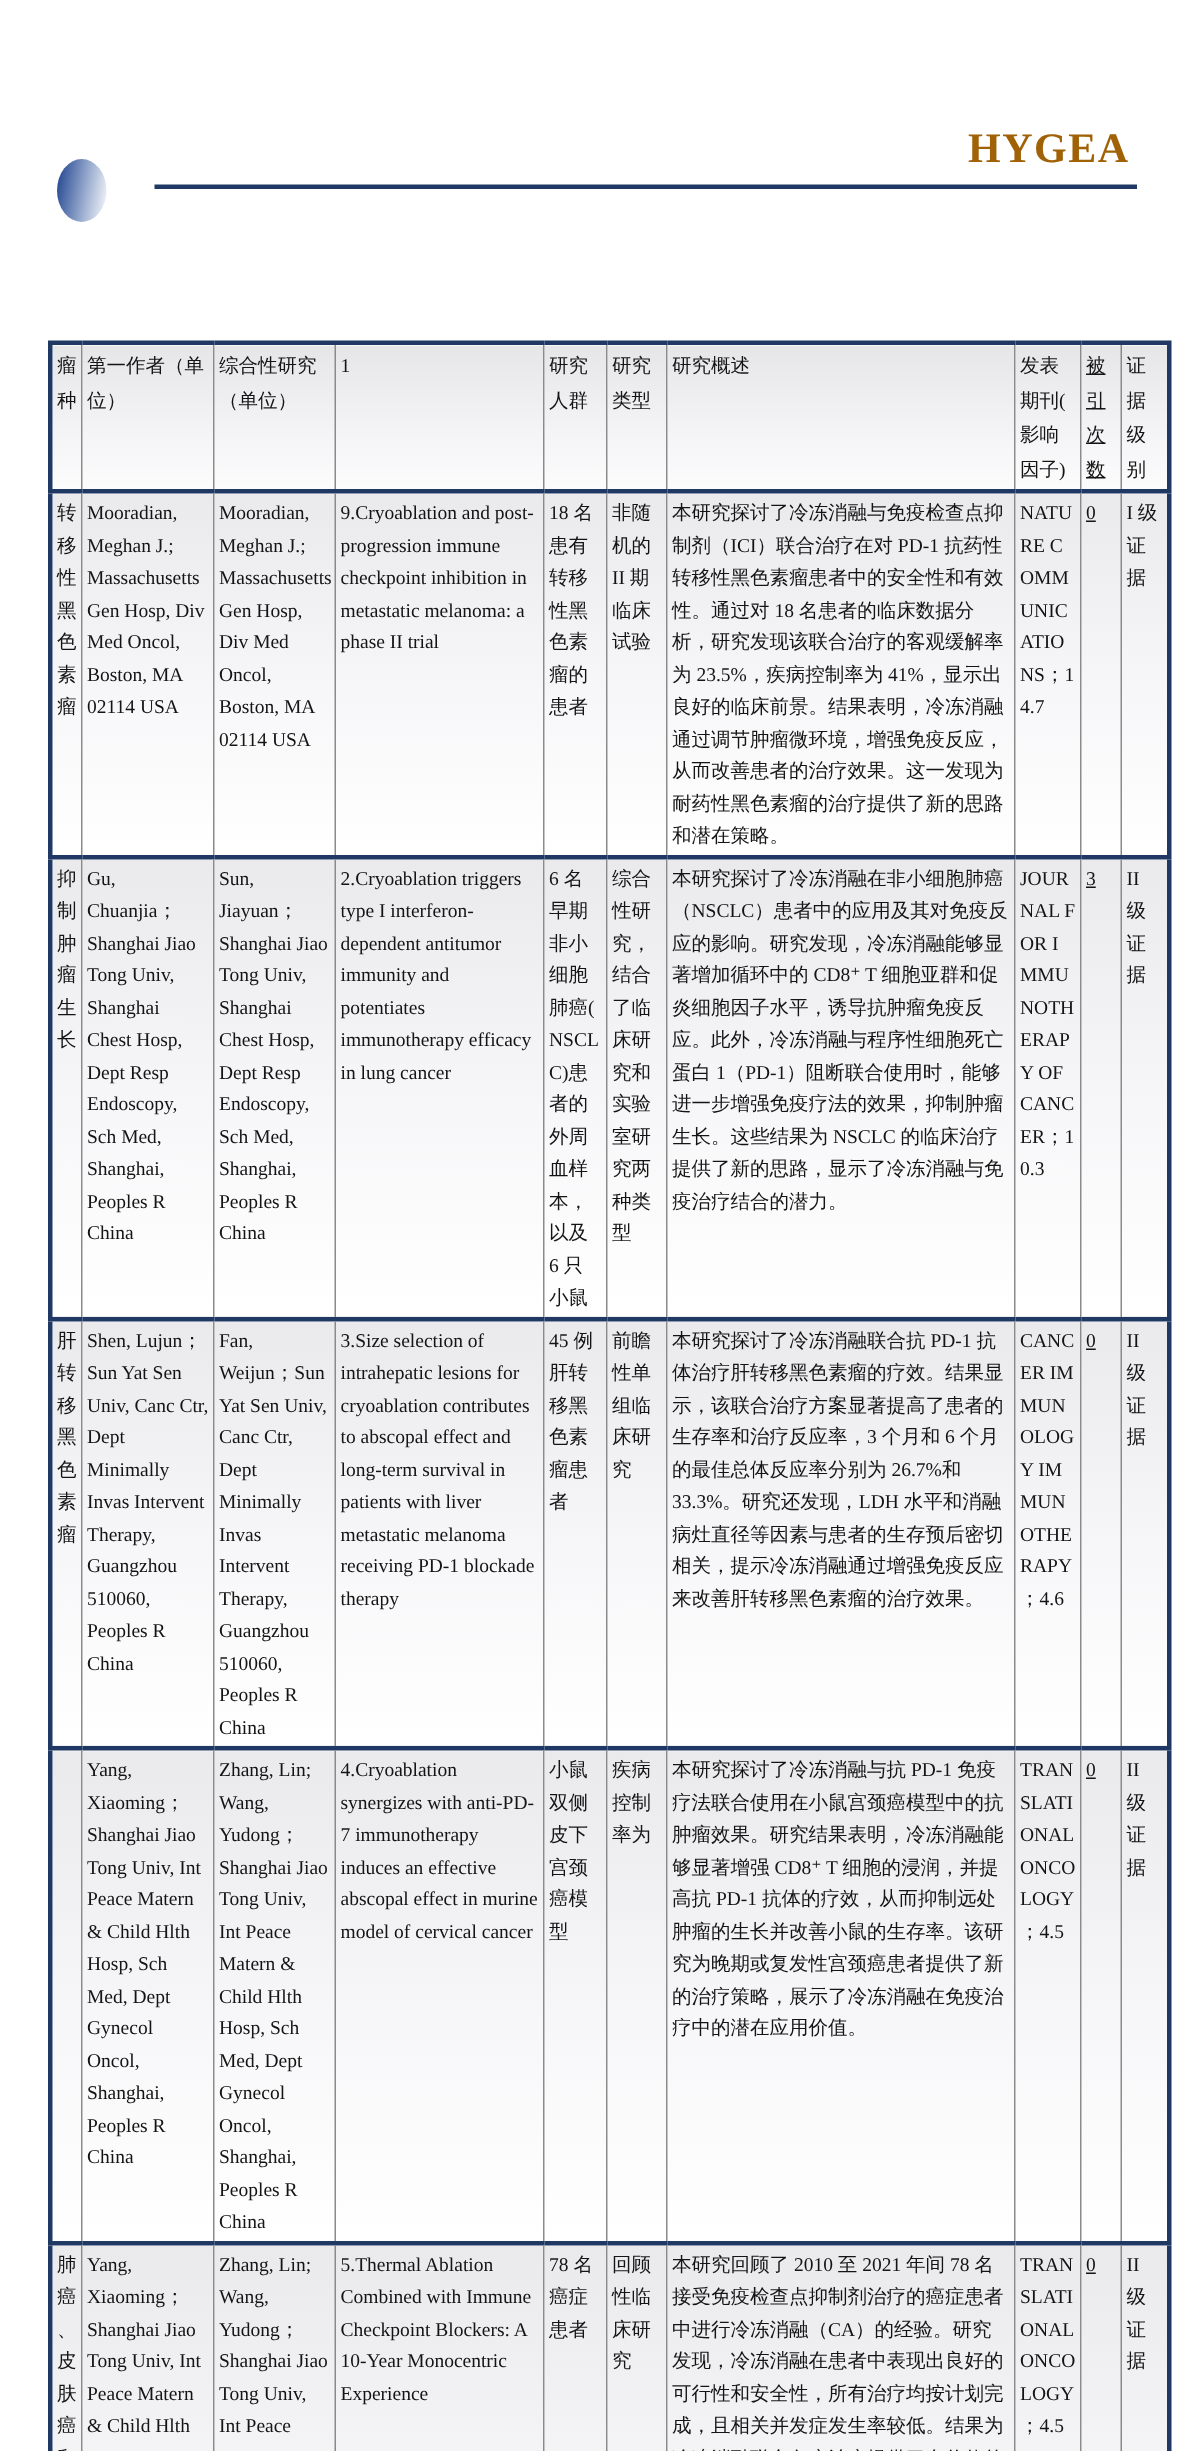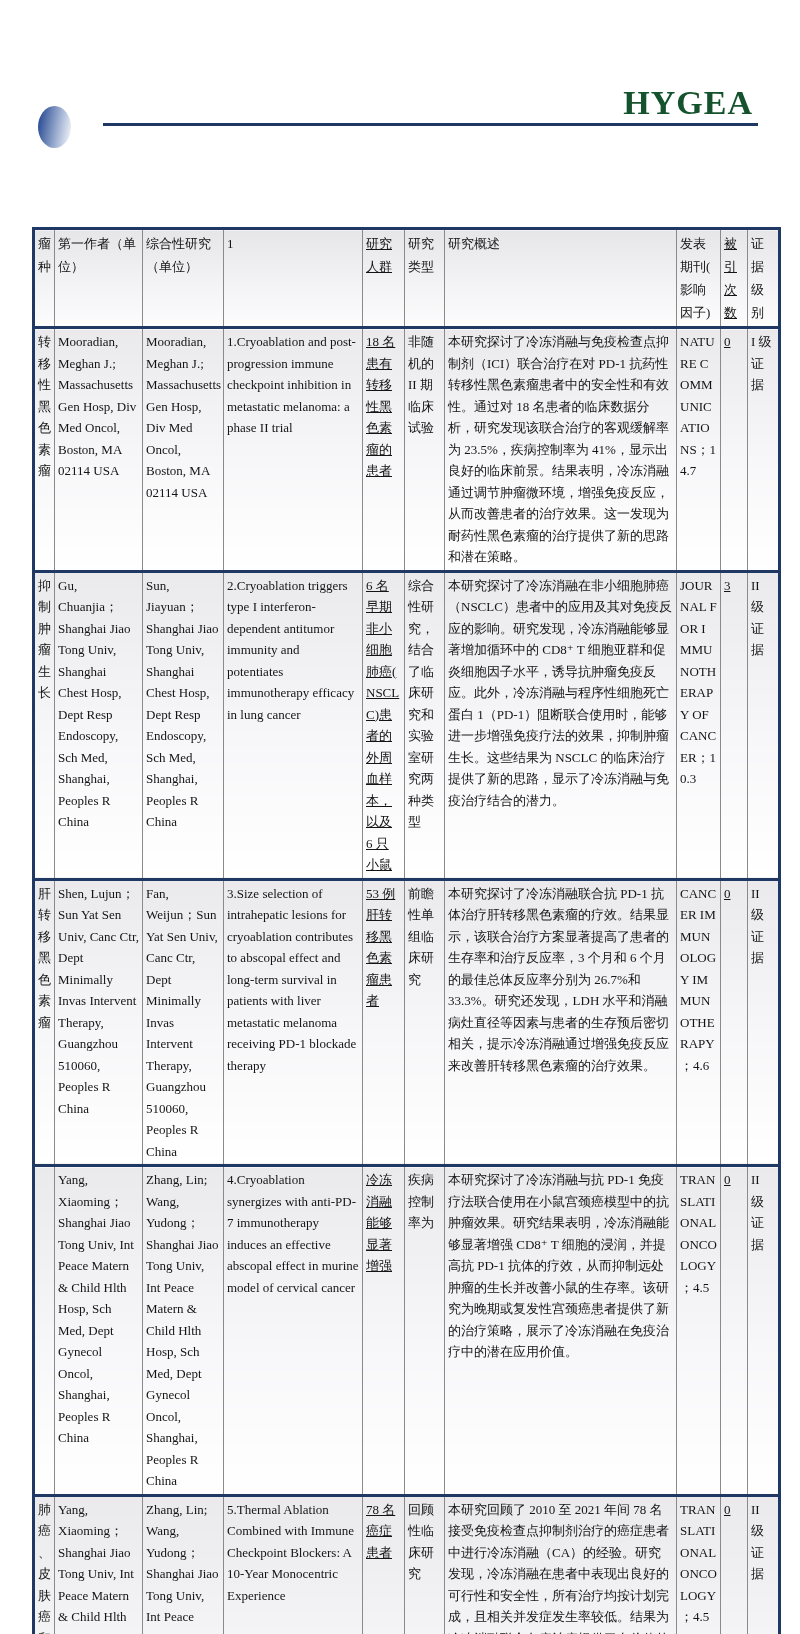--- a/index.html
+++ b/index.html
@@ -16,24 +16,24 @@
   .logo-circle {
     position: absolute;
     left: 38px; top: 106px;
     width: 33px; height: 42px;
     border-radius: 50%;
     background: linear-gradient(100deg, #2e4f96 8%, #8fa3c9 52%, #e9edf5 92%);
   }
   .brand {
     position: absolute;
     top: 84px; right: 47px;
-    font-size: 34px;
+    font-size: 28px;
     font-weight: bold;
     letter-spacing: 1px;
-    color: #14532d;
+    color: #a16207;
   }
   .header-rule {
     position: absolute;
     left: 103px; top: 123px;
     width: 655px; height: 3px;
     background: #1f3864;
   }
   
   table.report {
     position: absolute;
@@ -55,21 +55,21 @@
     font-weight: normal;
     text-align: left;
     background: linear-gradient(180deg, #eaeaed 0%, #f7f7f9 55%, #ffffff 100%);
     overflow: hidden;
   }
   table.report th {
     line-height: 23px;
     background: linear-gradient(180deg, #e6e6e9 0%, #f4f4f6 60%, #fcfcfd 100%);
   }
   .c-tumor   { line-height: 28px; line-break: anywhere; word-break: break-all; padding: 2px 3px; }
-  .c-pop     { word-break: break-all; line-break: anywhere; padding: 2px 2px; text-decoration: underline; }
+  .c-pop     { word-break: break-all; line-break: anywhere; padding: 2px 2px; }
   .c-type    { word-break: break-all; line-break: anywhere; padding: 2px 2px; }
   .c-sum     { font-size: 11.5px; line-height: 21.7px; text-align: justify; padding: 2px 4px; }
   .c-journal { word-break: break-all; line-break: anywhere; padding: 2px 2px; }
   .c-cite    { padding: 2px 3px; text-decoration: underline; }
   .c-evid    { padding: 2px 2px; line-break: anywhere; }
   tr.hrow  { height: 87px; }
   tr.row1  { height: 217px; }
   tr.row2  { height: 237px; }
   tr.row3  { height: 238px; }
   tr.row4  { height: 302px; }
@@ -109,21 +109,21 @@
       <th>研究概述</th>
       <th class="c-journal">发表期刊(影响因子)</th>
       <th class="c-cite">被引次数</th>
       <th class="c-evid">证据级别</th>
     </tr>
 
     <tr class="row1">
       <td class="c-tumor">转移性黑色素瘤</td>
       <td>Mooradian, Meghan J.; Massachusetts Gen Hosp, Div Med Oncol, Boston, MA 02114 USA</td>
       <td>Mooradian, Meghan J.; Massachusetts Gen Hosp, Div Med Oncol, Boston, MA 02114 USA</td>
-      <td>1.Cryoablation and post-progression immune checkpoint inhibition in metastatic melanoma: a phase II trial</td>
+      <td>9.Cryoablation and post-progression immune checkpoint inhibition in metastatic melanoma: a phase II trial</td>
       <td class="c-pop">18 名患有转移性黑色素瘤的患者</td>
       <td class="c-type">非随机的 II 期临床试验</td>
       <td class="c-sum">本研究探讨了冷冻消融与免疫检查点抑制剂（ICI）联合治疗在对 PD-1 抗药性转移性黑色素瘤患者中的安全性和有效性。通过对 18 名患者的临床数据分析，研究发现该联合治疗的客观缓解率为 23.5%，疾病控制率为 41%，显示出良好的临床前景。结果表明，冷冻消融通过调节肿瘤微环境，增强免疫反应，从而改善患者的治疗效果。这一发现为耐药性黑色素瘤的治疗提供了新的思路和潜在策略。</td>
       <td class="c-journal">NATURE COMMUNICATIONS；14.7</td>
       <td class="c-cite">0</td>
       <td class="c-evid">I 级证据</td>
     </tr>
 
     <tr class="row2">
       <td class="c-tumor">抑制肿瘤生长</td>
@@ -136,34 +136,34 @@
       <td class="c-journal">JOURNAL FOR IMMUNOTHERAPY OF CANCER；10.3</td>
       <td class="c-cite">3</td>
       <td class="c-evid">II 级证据</td>
     </tr>
 
     <tr class="row3">
       <td class="c-tumor">肝转移黑色素瘤</td>
       <td>Shen, Lujun；Sun Yat Sen Univ, Canc Ctr, Dept Minimally Invas Intervent Therapy, Guangzhou 510060, Peoples R China</td>
       <td>Fan, Weijun；Sun Yat Sen Univ, Canc Ctr, Dept Minimally Invas Intervent Therapy, Guangzhou 510060, Peoples R China</td>
       <td>3.Size selection of intrahepatic lesions for cryoablation contributes to abscopal effect and long-term survival in patients with liver metastatic melanoma receiving PD-1 blockade therapy</td>
-      <td class="c-pop">53 例肝转移黑色素瘤患者</td>
+      <td class="c-pop">45 例肝转移黑色素瘤患者</td>
       <td class="c-type">前瞻性单组临床研究</td>
       <td class="c-sum">本研究探讨了冷冻消融联合抗 PD-1 抗体治疗肝转移黑色素瘤的疗效。结果显示，该联合治疗方案显著提高了患者的生存率和治疗反应率，3 个月和 6 个月的最佳总体反应率分别为 26.7%和 33.3%。研究还发现，LDH 水平和消融病灶直径等因素与患者的生存预后密切相关，提示冷冻消融通过增强免疫反应来改善肝转移黑色素瘤的治疗效果。</td>
       <td class="c-journal">CANCER IMMUNOLOGY IMMUNOTHERAPY；4.6</td>
       <td class="c-cite">0</td>
       <td class="c-evid">II 级证据</td>
     </tr>
 
     <tr class="row4">
       <td class="c-tumor"></td>
       <td>Yang, Xiaoming；Shanghai Jiao Tong Univ, Int Peace Matern &amp; Child Hlth Hosp, Sch Med, Dept Gynecol Oncol, Shanghai, Peoples R China</td>
       <td>Zhang, Lin; Wang, Yudong；Shanghai Jiao Tong Univ, Int Peace Matern &amp; Child Hlth Hosp, Sch Med, Dept Gynecol Oncol, Shanghai, Peoples R China</td>
       <td>4.Cryoablation synergizes with anti-PD-7 immunotherapy induces an effective abscopal effect in murine model of cervical cancer</td>
-      <td class="c-pop">冷冻消融能够显著增强</td>
+      <td class="c-pop">小鼠双侧皮下宫颈癌模型</td>
       <td class="c-type">疾病控制率为</td>
       <td class="c-sum">本研究探讨了冷冻消融与抗 PD-1 免疫疗法联合使用在小鼠宫颈癌模型中的抗肿瘤效果。研究结果表明，冷冻消融能够显著增强 CD8⁺ T 细胞的浸润，并提高抗 PD-1 抗体的疗效，从而抑制远处肿瘤的生长并改善小鼠的生存率。该研究为晚期或复发性宫颈癌患者提供了新的治疗策略，展示了冷冻消融在免疫治疗中的潜在应用价值。</td>
       <td class="c-journal">TRANSLATIONAL ONCOLOGY；4.5</td>
       <td class="c-cite">0</td>
       <td class="c-evid">II 级证据</td>
     </tr>
 
     <tr class="row5">
       <td class="c-tumor">肺癌、皮肤癌和肾癌等</td>
       <td>Yang, Xiaoming；Shanghai Jiao Tong Univ, Int Peace Matern &amp; Child Hlth Hosp, Sch Med, Dept Gynecol Oncol, Shanghai, Peoples R China</td>

